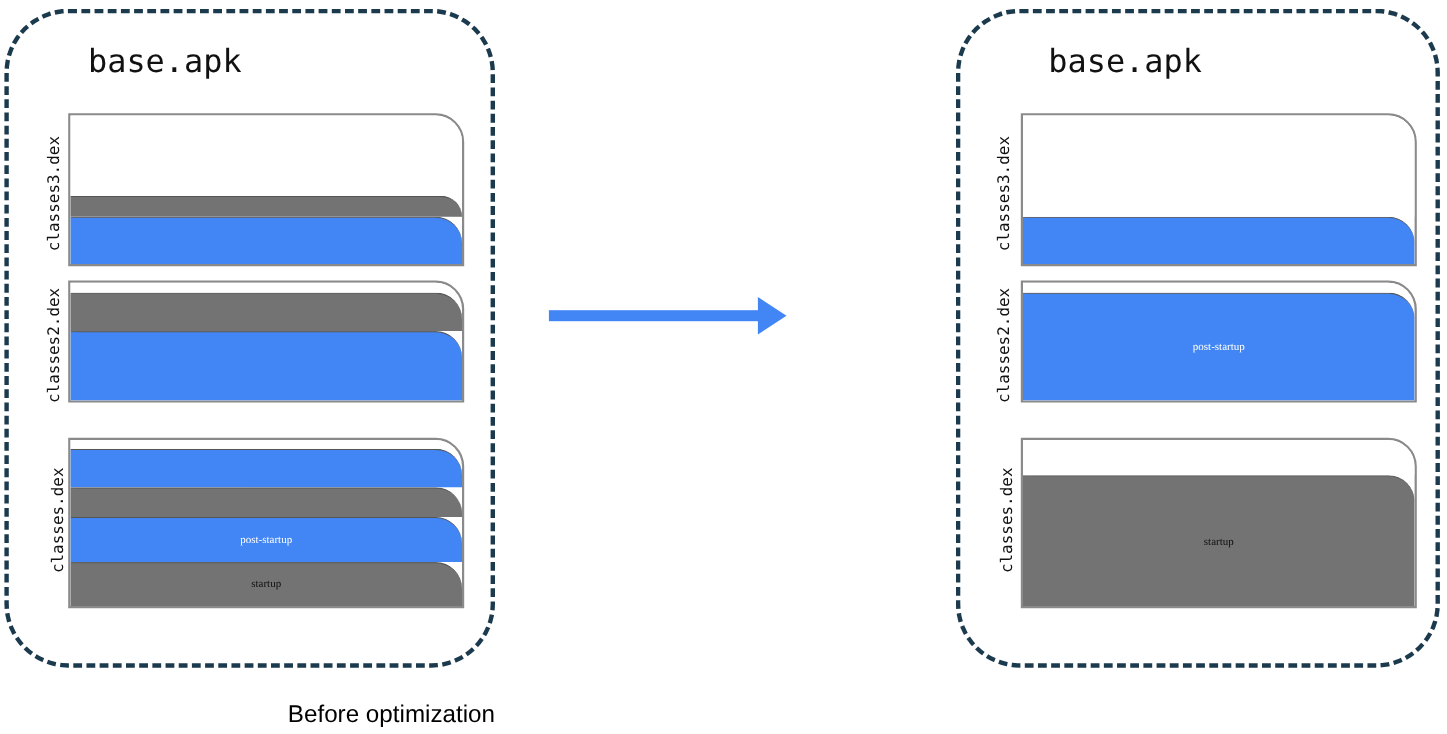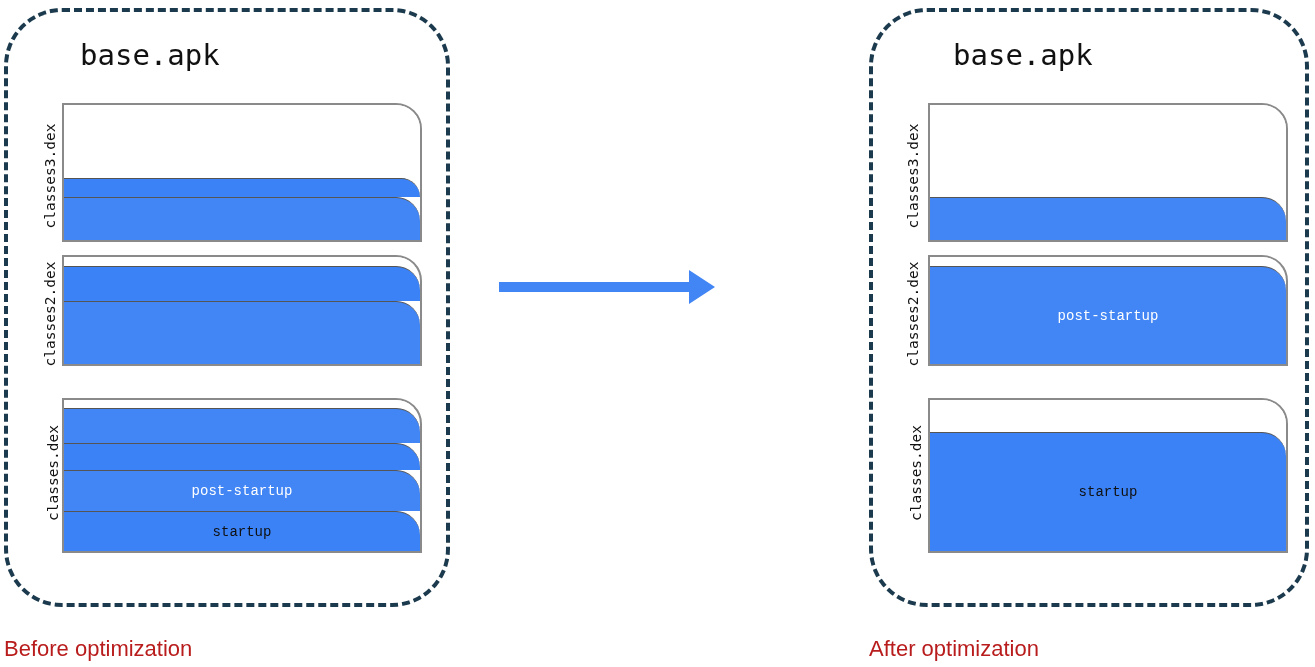--- a/index.html
+++ b/index.html
@@ -55,27 +55,27 @@
     justify-content: flex-end;
   }
   .layer {
     position: relative;
     width: 100%;
     border-top: 1px solid #555555;
     display: flex;
     align-items: center;
     justify-content: center;
   }
-  .layer.startup  { background: #3b82f6; }
+  .layer.startup  { background: #737373; }
   .layer.poststartup { background: #4285f4; }
   .layer.empty { background: #ffffff; border-top: none; }
   .layer.round-tr { border-top-right-radius: 24px; }
   .layer-label {
-    font-family: Liberation Mono, monospace;
-    font-size: 14px;
+    font-family: Liberation Serif, serif;
+    font-size: 10px;
     white-space: nowrap;
     pointer-events: none;
   }
   .layer.startup .layer-label { color: #101010; }
   .layer.poststartup .layer-label { color: #ffffff; }
 
   
   .dex-label {
     position: absolute;
     font-family: "DejaVu Sans Mono", "Liberation Mono", monospace;
@@ -99,22 +99,22 @@
     border-top: 17px solid transparent;
     border-bottom: 17px solid transparent;
     border-left: 26px solid #4285f4;
   }
 
   
   .caption {
     position: absolute;
     font-family: "Liberation Sans", sans-serif;
     font-size: 22px;
-    color: #b91c1c;
-    text-align: left;
+    color: #000000;
+    text-align: right;
     white-space: nowrap;
   }
 </style>
 </head>
 <body>
 
 <div id="stage">
 
   <div class="panel" style="left:4px; top:8px; width:446px; height:599px;">
     <div class="panel-title" style="left:72px;">base.apk</div>
@@ -210,15 +210,14 @@
       <div class="layer empty" style="height:36px;">
         <span class="layer-label"></span>
       </div>
       <div class="layer startup round-tr" style="height:119px;">
         <span class="layer-label">startup</span>
       </div>
     </div>
   </div>
 
   <div class="caption" style="left:4px; top:636px; width:446px;">Before optimization</div>
-  <div class="caption" style="left:869px; top:636px; width:440px;">After optimization</div>
 
 </div>
 
 </body></html>

